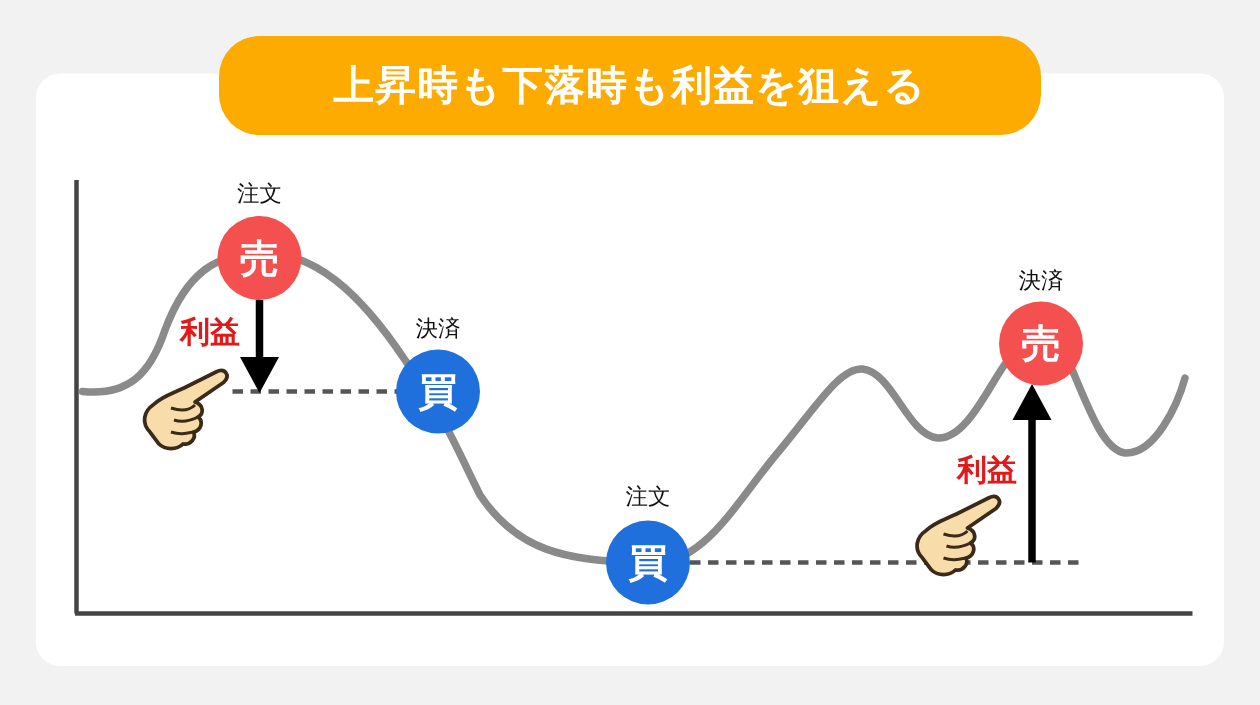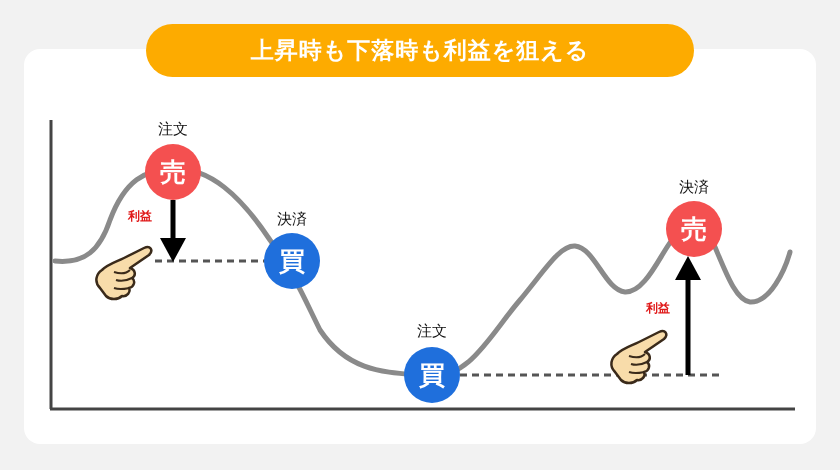--- a/index.html
+++ b/index.html
@@ -1,21 +1,21 @@
 <!DOCTYPE html>
 <html><head>
 <meta charset="utf-8">
 <style>
   html,body{margin:0;padding:0;}
   body{width:840px;height:470px;background:#f2f2f2;position:relative;overflow:hidden;font-family:"DejaVu Sans",sans-serif;}
   .card{position:absolute;left:24px;top:49px;width:792px;height:395px;background:#fff;border-radius:16px;}
-  .badge{position:absolute;left:146px;top:24px;width:548px;height:53px;background:#fdab00;border-radius:27px;color:#fff;font-weight:bold;font-size:23px;display:flex;align-items:center;justify-content:center;letter-spacing:1px;}
+  .badge{position:absolute;left:146px;top:24px;width:548px;height:66px;background:#fdab00;border-radius:27px;color:#fff;font-weight:bold;font-size:27px;display:flex;align-items:center;justify-content:center;letter-spacing:1px;}
   svg{position:absolute;left:0;top:0;}
   .lbl{position:absolute;font-weight:normal;font-size:15px;color:#111;transform:translateX(-50%);white-space:nowrap;}
-  .profit{position:absolute;font-weight:bold;font-size:12px;color:#e01a1a;transform:translateX(-50%);white-space:nowrap;}
+  .profit{position:absolute;font-weight:bold;font-size:20px;color:#e01a1a;transform:translateX(-50%);white-space:nowrap;}
   .circle{position:absolute;width:56px;height:56px;border-radius:50%;color:#fff;font-weight:bold;font-size:26px;display:flex;align-items:center;justify-content:center;transform:translate(-50%,-50%);}
 </style>
 </head>
 <body>
 
 <div class="card"></div>
 
 <div class="badge">
   <span>上昇時も下落時も利益を狙える</span>
 </div>

